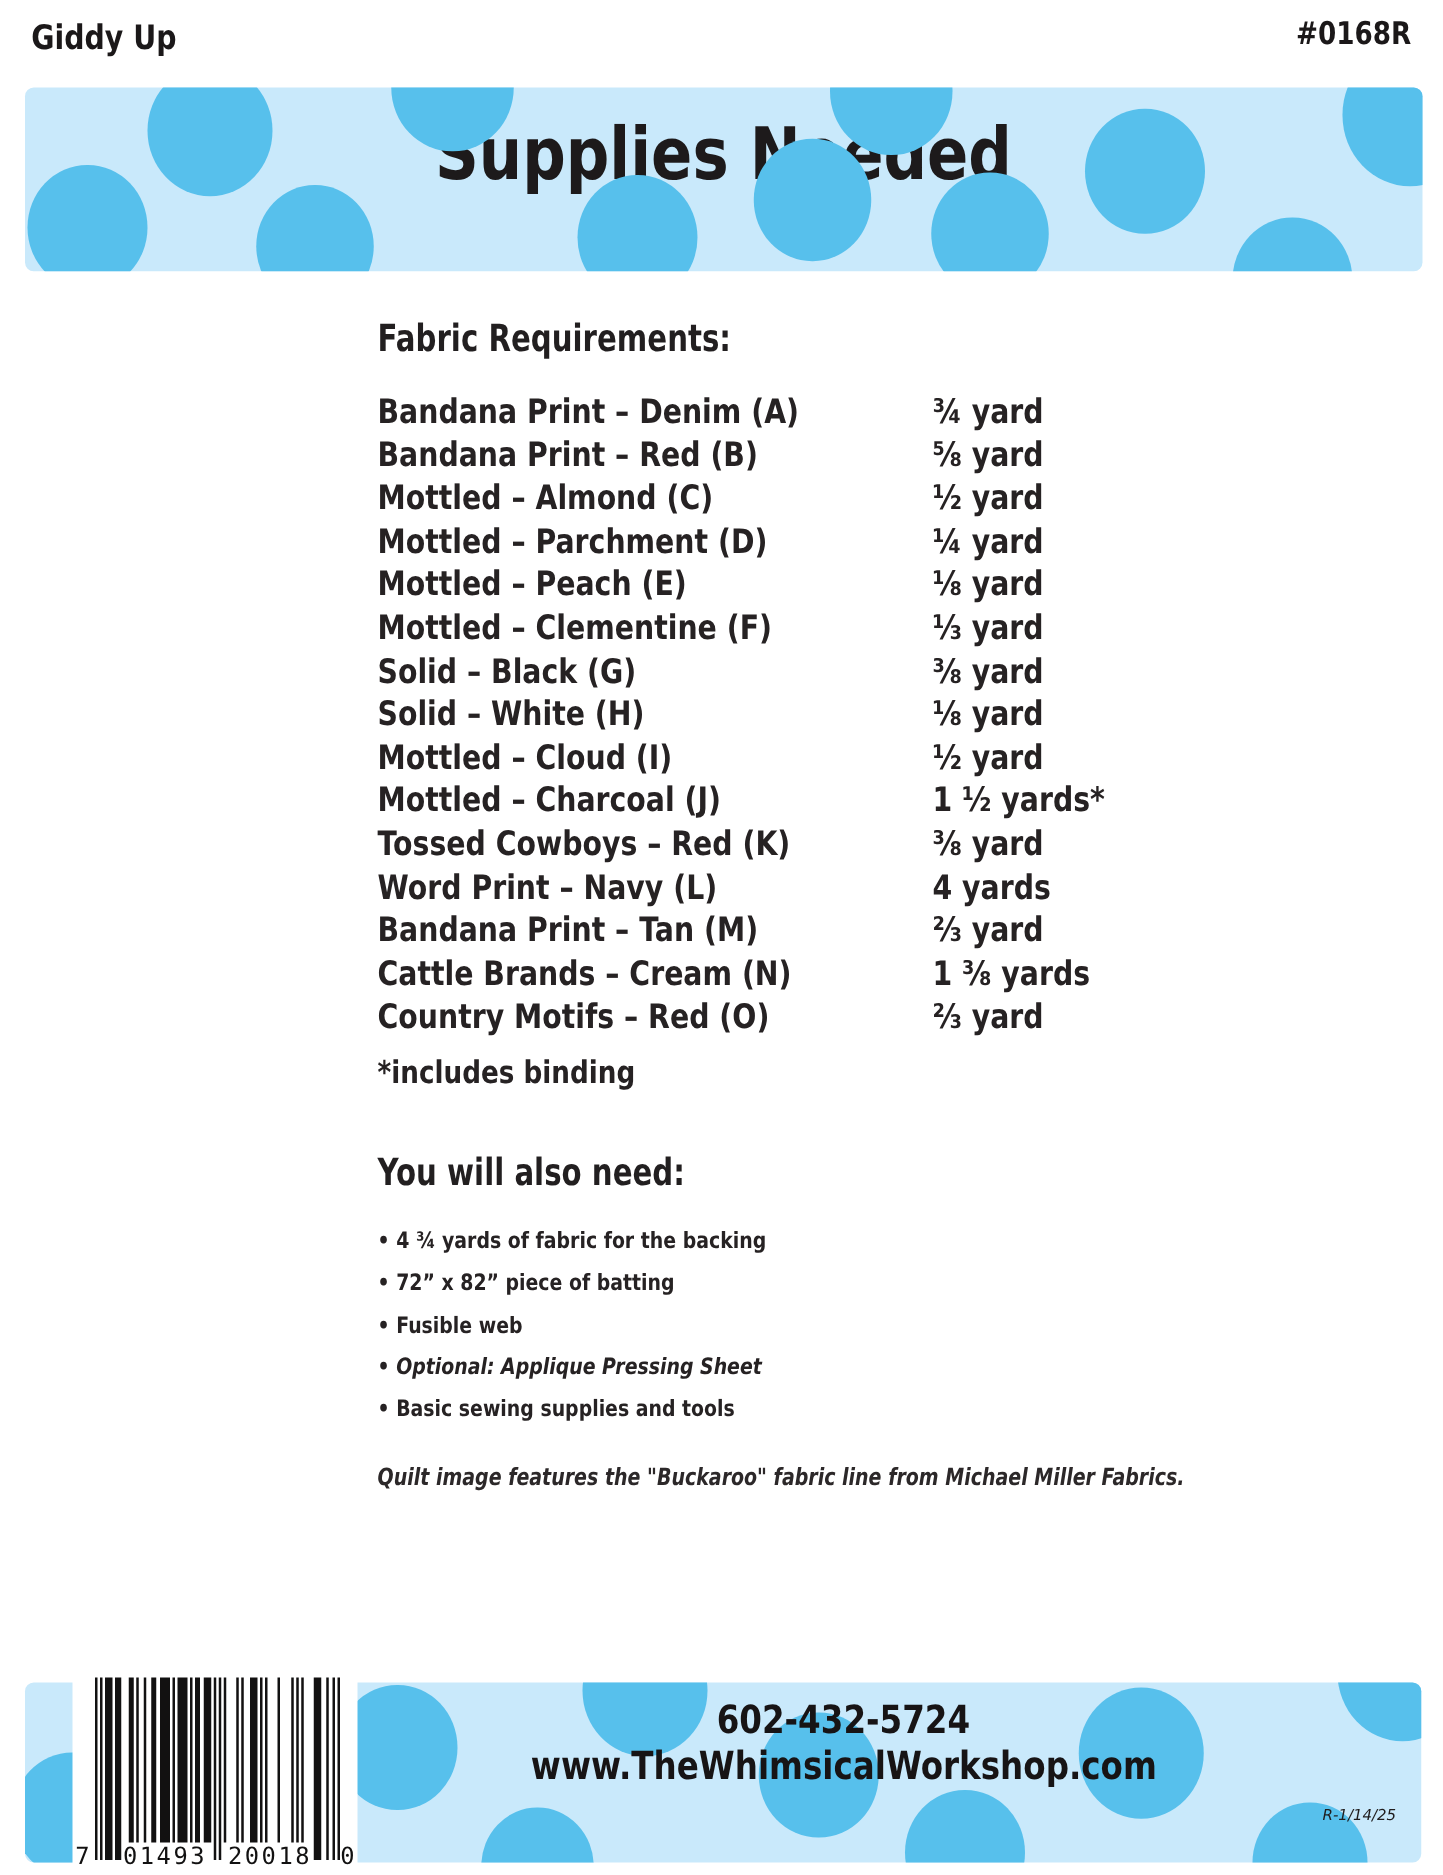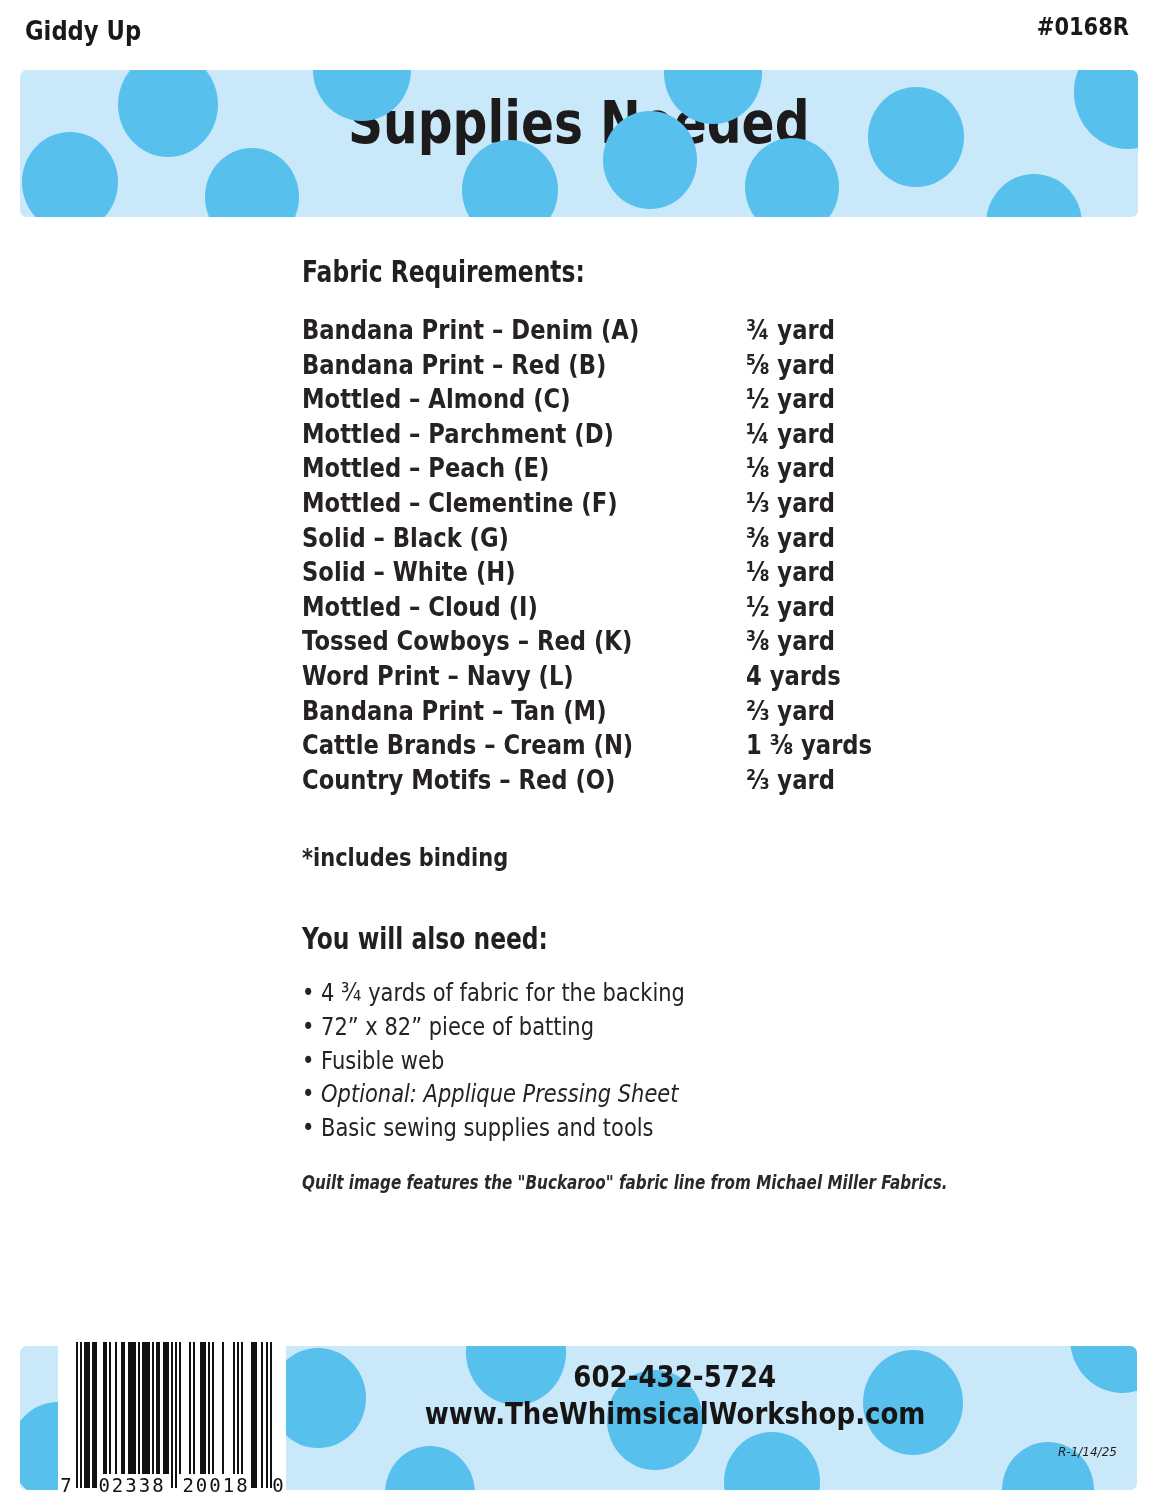--- a/index.html
+++ b/index.html
@@ -26,21 +26,21 @@
   
   .h1 { font-size:30px; font-weight:bold; color:#221f20;text-align:right; }
   .fabric-head { position:absolute; left:302px; top:254px; }
   .fabric-list { position:absolute; left:302px; top:313px; width:700px; }
   .frow { position:relative; height:34.6px; line-height:34.6px; font-size:27px; font-weight:bold; }
   .frow .qty { position:absolute; left:444px; top:0; }
   .footnote { position:absolute; left:302px; top:843px; font-size:25px; font-weight:bold; }
 
   
   .also-head { position:absolute; left:302px; top:921px; }
-  .bullets { position:absolute; left:302px; top:976px; font-size:25px; font-weight:normal; }
+  .bullets { position:absolute; left:302px; top:976px; font-size:18px; font-weight:bold; }
   .bline { height:33.8px; line-height:33.8px; }
   .bline .it { font-style:italic; }
   .note { position:absolute; left:302px; top:1171px; font-size:19px; font-style:italic; font-weight:600; color:#2c2829; }
 
   
   .contact { position:absolute; left:290px; top:1358px; width:770px; text-align:center; color:#171415; }
   .contact .line { height:37px; line-height:37px; font-weight:bold; }
   .contact .phone-sz { font-size:31px; }
   .contact .web-sz { font-size:31px; }
   .contact .copy-sz { font-size:28px; }
@@ -93,20 +93,21 @@
   <div class="fabric-list">
       <div class="frow"><span class="cond">Bandana Print – Denim (A)</span><span class="qty"><span class="cond">¾ yard</span></span></div>
       <div class="frow"><span class="cond">Bandana Print – Red (B)</span><span class="qty"><span class="cond">⅝ yard</span></span></div>
       <div class="frow"><span class="cond">Mottled – Almond (C)</span><span class="qty"><span class="cond">½ yard</span></span></div>
       <div class="frow"><span class="cond">Mottled – Parchment (D)</span><span class="qty"><span class="cond">¼ yard</span></span></div>
       <div class="frow"><span class="cond">Mottled – Peach (E)</span><span class="qty"><span class="cond">⅛ yard</span></span></div>
       <div class="frow"><span class="cond">Mottled – Clementine (F)</span><span class="qty"><span class="cond">⅓ yard</span></span></div>
       <div class="frow"><span class="cond">Solid – Black (G)</span><span class="qty"><span class="cond">⅜ yard</span></span></div>
       <div class="frow"><span class="cond">Solid – White (H)</span><span class="qty"><span class="cond">⅛ yard</span></span></div>
       <div class="frow"><span class="cond">Mottled – Cloud (I)</span><span class="qty"><span class="cond">½ yard</span></span></div>
+      <div class="frow"><span class="cond">Mottled – Charcoal (J)</span><span class="qty"><span class="cond">1 ½ yards*</span></span></div>
       <div class="frow"><span class="cond">Tossed Cowboys – Red (K)</span><span class="qty"><span class="cond">⅜ yard</span></span></div>
       <div class="frow"><span class="cond">Word Print – Navy (L)</span><span class="qty"><span class="cond">4 yards</span></span></div>
       <div class="frow"><span class="cond">Bandana Print – Tan (M)</span><span class="qty"><span class="cond">⅔ yard</span></span></div>
       <div class="frow"><span class="cond">Cattle Brands – Cream (N)</span><span class="qty"><span class="cond">1 ⅜ yards</span></span></div>
       <div class="frow"><span class="cond">Country Motifs – Red (O)</span><span class="qty"><span class="cond">⅔ yard</span></span></div>
     </div>
 
   <div class="footnote">
     <span class="cond">*includes binding</span>
   </div>
@@ -177,18 +178,18 @@
         <div class="bar" style="left: 146.26px; width: 2.06px; height: 132px;"></div>
         <div class="bar" style="left: 156.56px; width: 2.06px; height: 132px;"></div>
         <div class="bar" style="left: 160.68px; width: 2.06px; height: 132px;"></div>
         <div class="bar" style="left: 164.8px; width: 2.06px; height: 132px;"></div>
         <div class="bar" style="left: 175.1px; width: 6.18px; height: 146px;"></div>
         <div class="bar" style="left: 185.4px; width: 2.06px; height: 146px;"></div>
         <div class="bar" style="left: 189.52px; width: 2.06px; height: 146px;"></div>
         <div class="bar" style="left: 193.64px; width: 2.06px; height: 146px;"></div>
       </div>
     <div class="bd p1">7</div>
-    <div class="bd g1">02338</div>
+    <div class="bd g1">01493</div>
     <div class="bd g2">20018</div>
     <div class="bd p2">0</div>
   </div>
 
 </div>
 
 </body></html>

